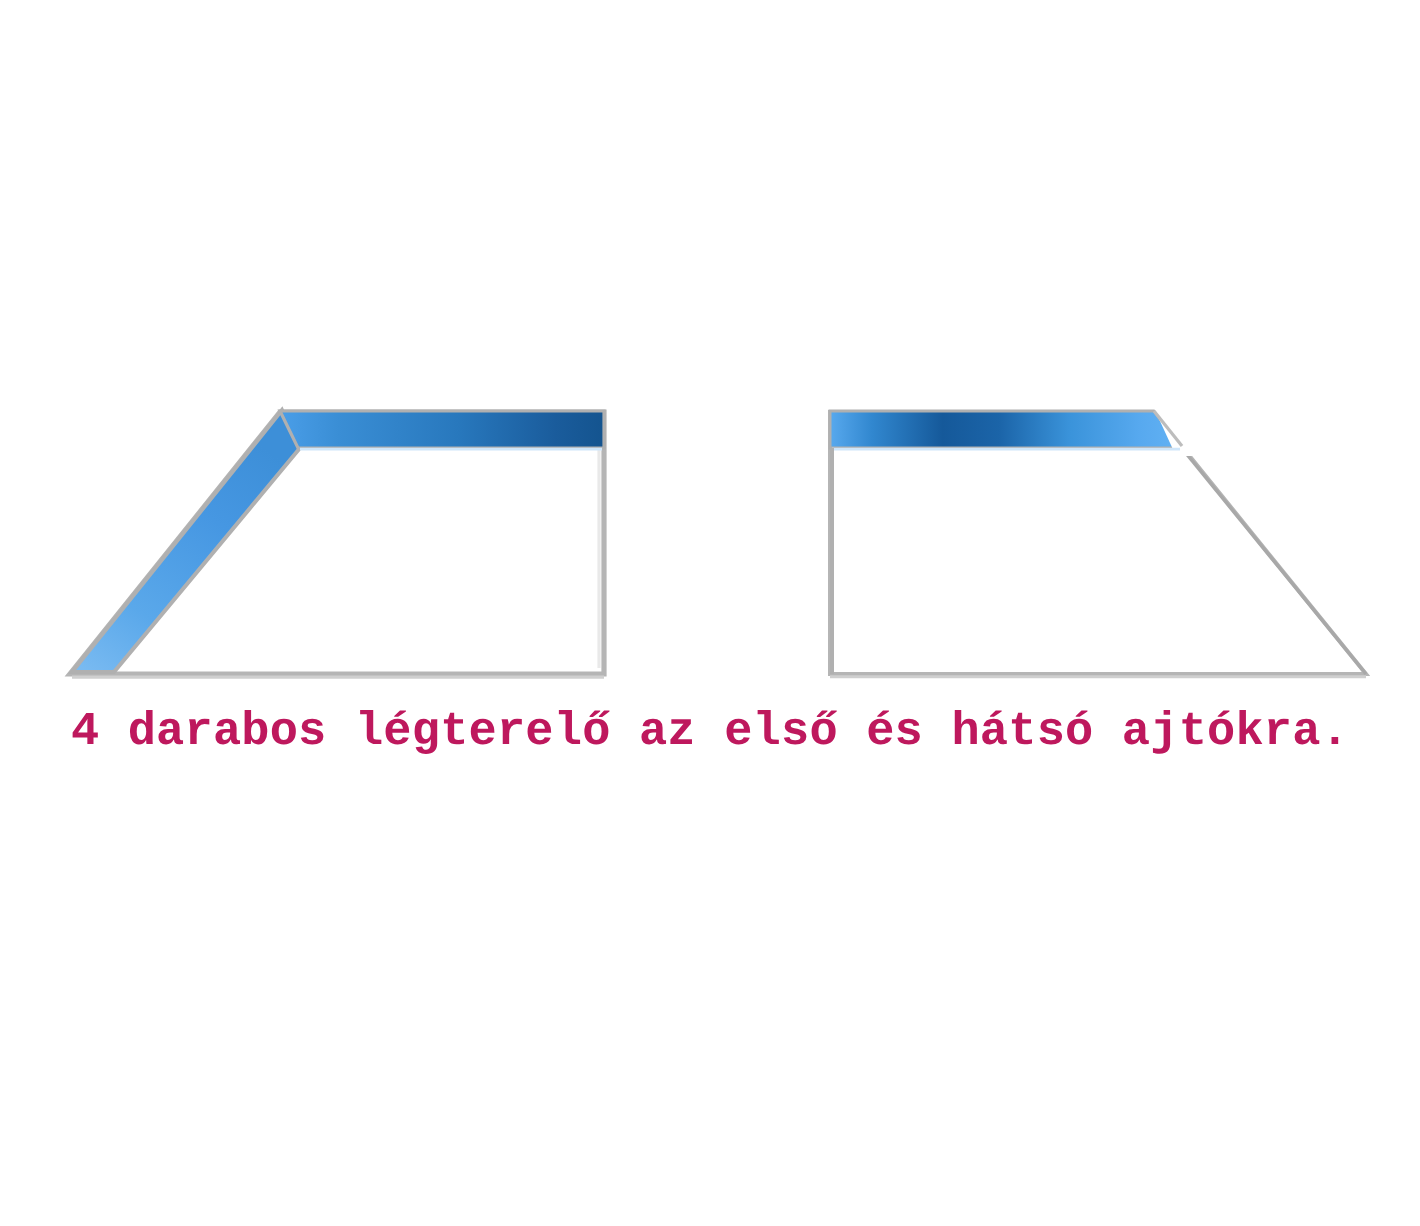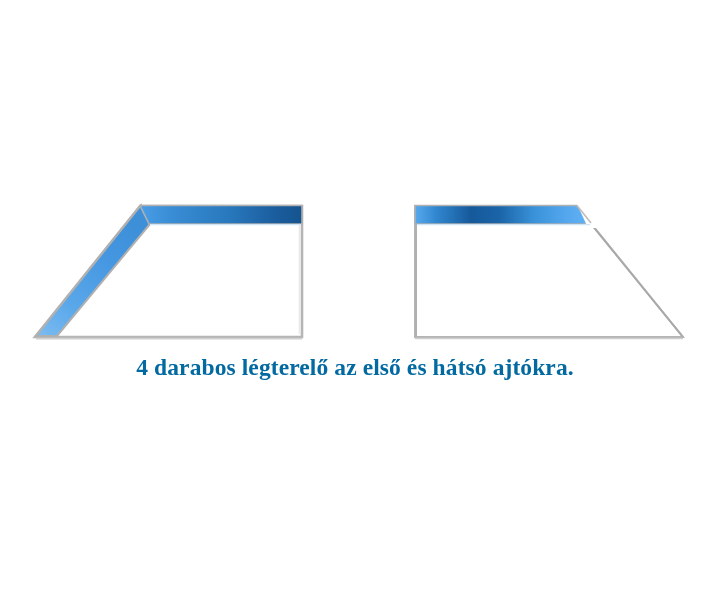--- a/index.html
+++ b/index.html
@@ -28,26 +28,26 @@
     width: 710px;
     height: 613px;
     display: block;
   }
   #caption {
     position: absolute;
     left: 0;
     top: 352px;
     width: 710px;
     text-align: center;
-    font-family: Liberation Serif, serif;
+    font-family: Liberation Mono, monospace;
     font-weight: bold;
     font-size: 23.5px;
     line-height: 30px;
     letter-spacing: 0.1px;
-    color: #0369a1;
+    color: #be185d;
     white-space: nowrap;
   }
 </style>
 </head>
 <body>
 
 <div id="product-figure">
 
   <svg id="shapes-svg" viewBox="0 0 710 613" xmlns="http://www.w3.org/2000/svg">
     <defs>

